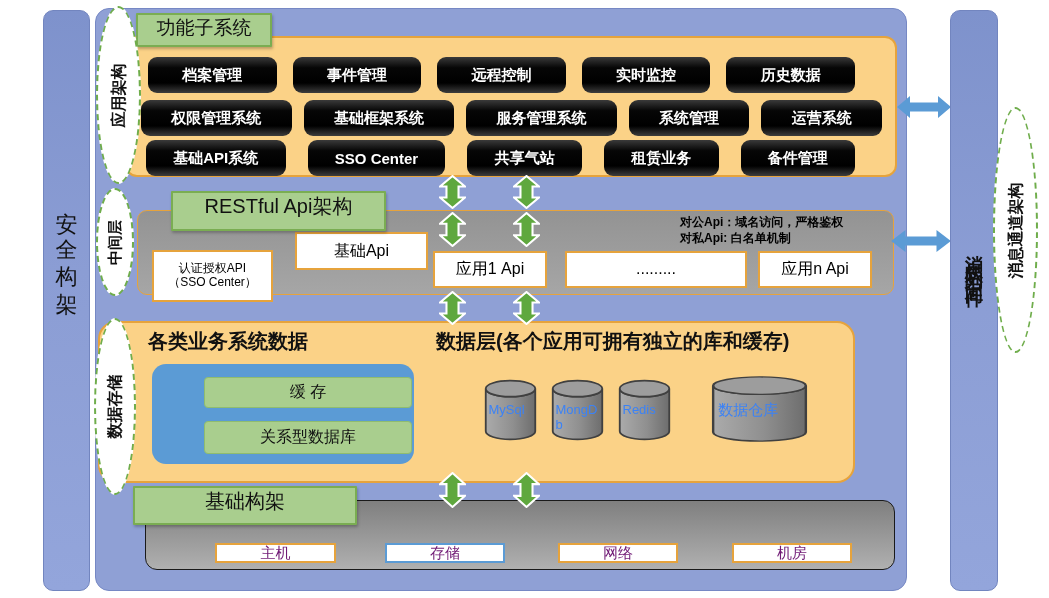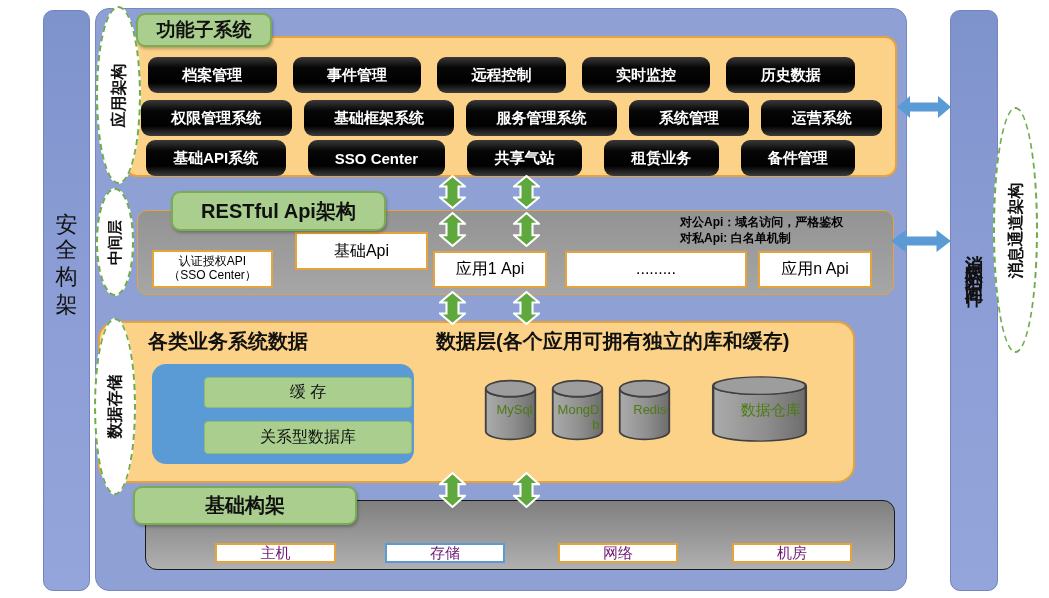--- a/index.html
+++ b/index.html
@@ -27,22 +27,22 @@
   .sec-app  { left:125px; top:36px;  width:772px; height:141px; }
   .sec-data { left:98px;  top:321px; width:757px; height:162px; border-radius:18px; }
 
   
   .sec-mid { position:absolute; left:137px; top:210px; width:757px; height:85px;
     background:linear-gradient(180deg,#939393,#a6a6a6); border:1.5px solid #e6a33c; border-radius:10px; }
   .sec-infra { position:absolute; left:145px; top:500px; width:750px; height:70px;
     background:linear-gradient(180deg,#7f7f7f,#b0b0b0); border:1.5px solid #1a1a1a; border-radius:12px; }
 
   
-  .glabel { position:absolute; background:#a9ce8e; border:2px solid #7aad52; border-radius:9px;
-    display:flex; align-items:center; justify-content:center; font-weight:bold; color:#111;
+  .glabel { position:absolute; background:#a9ce8e; border:2px solid #7aad52; border-radius:1px;
+    display:flex; justify-content:center; font-weight:normal; color:#111;
     box-shadow:1px 2px 3px rgba(0,0,0,.25); }
   .label-app   { left:136px; top:13px;  width:136px; height:34px; font-size:19px; }
   .label-rest  { left:143px; top:191px; width:215px; height:40px; font-size:20px;margin-left:28px; }
   .label-infra { left:133px; top:486px; width:224px; height:39px; font-size:20px; }
 
   
   .oval { position:absolute; background:#fff; border:2px dashed #6fad4b; border-radius:50%;
     display:flex; align-items:center; justify-content:center; }
   .oval .rot { transform:rotate(-90deg); white-space:nowrap; font-weight:bold; color:#111; }
   .oval-app  { left:96px; top:6px;   width:45px; height:178px; } .oval-app .rot { font-size:16px; }
@@ -55,43 +55,43 @@
   .row1 { left:148px; top:57px;  width:707px; height:36px; gap:16px; }
   .row2 { left:141px; top:100px; width:741px; height:36px; gap:12px; }
   .row3 { left:146px; top:140px; width:709px; height:36px; gap:22px; }
   .bbox { flex:1 1 auto; background:linear-gradient(180deg,#3a3a3a 0%,#060606 30%,#000 72%,#3d3d3d 100%);
     color:#fff; border-radius:9px; display:flex; align-items:center; justify-content:center;
     font-size:15px; font-weight:bold; white-space:nowrap; padding:0 12px; }
 
   
   .wbox { position:absolute; background:#fff; border:2px solid #e6a33c; display:flex; flex-direction:column;
     align-items:center; justify-content:center; font-size:16px; color:#000; text-align:center; line-height:1.15; }
-  .wbox-auth  { left:152px; top:250px; width:121px; height:38px; font-size:12px; }
+  .wbox-auth  { left:152px; top:250px; width:121px; height:52px; font-size:12px; }
   .wbox-basic { left:295px; top:232px; width:133px; height:38px; }
   .wbox-app1  { left:433px; top:251px; width:114px; height:37px; }
   .wbox-dots  { left:565px; top:251px; width:182px; height:37px; }
   .wbox-appn  { left:758px; top:251px; width:114px; height:37px; }
 
   .api-note { position:absolute; left:680px; top:214px; font-size:12px; font-weight:bold; color:#000; line-height:16px; white-space:nowrap; }
 
   
   .title { position:absolute; font-weight:bold; color:#111; font-size:20px; white-space:nowrap; }
   .title-business  { left:148px; top:328px; }
   .title-datalayer { left:436px; top:328px; }
   .blue-box { position:absolute; left:152px; top:364px; width:262px; height:100px;
     background:#5b9bd5; border-radius:14px; }
   .green-inner { position:absolute; background:#a9ce8e; border:1px solid #8fbc6f; border-radius:4px;
     display:flex; align-items:center; justify-content:center; font-size:16px; color:#111;margin-left:28px; }
   .gi-cache { left:176px; top:377px; width:208px; height:31px; }
   .gi-rdb   { left:176px; top:421px; width:208px; height:33px; }
 
   .cylinder { position:absolute; }
   .cylinder svg { position:absolute; left:0; top:0; width:100%; height:100%; }
-  .cyl-label { position:absolute; left:10%; right:10%; top:24px; text-align:right; font-size:13px;
-    color:#4d7c0f; line-height:15px; word-break:break-all; }
+  .cyl-label { position:absolute; left:10%; right:10%; top:24px; text-align:left; font-size:13px;
+    color:#3b82f6; line-height:15px; word-break:break-all; }
   .cyl-1 { left:483px; top:378px; width:55px; height:64px; }
   .cyl-2 { left:550px; top:378px; width:55px; height:64px; }
   .cyl-3 { left:617px; top:378px; width:55px; height:64px; }
   .cyl-4 { left:708px; top:374px; width:103px; height:70px; }
   .cyl-4 .cyl-label { top:28px; font-size:15px; word-break:keep-all; white-space:nowrap; }
 
   
   .ibox { position:absolute; top:543px; width:121px; height:20px; background:#fff;
     display:flex; align-items:center; justify-content:center; font-size:15px; color:#701a75; border:2px solid #e6a33c; }
   .ibox-host    { left:215px; }

